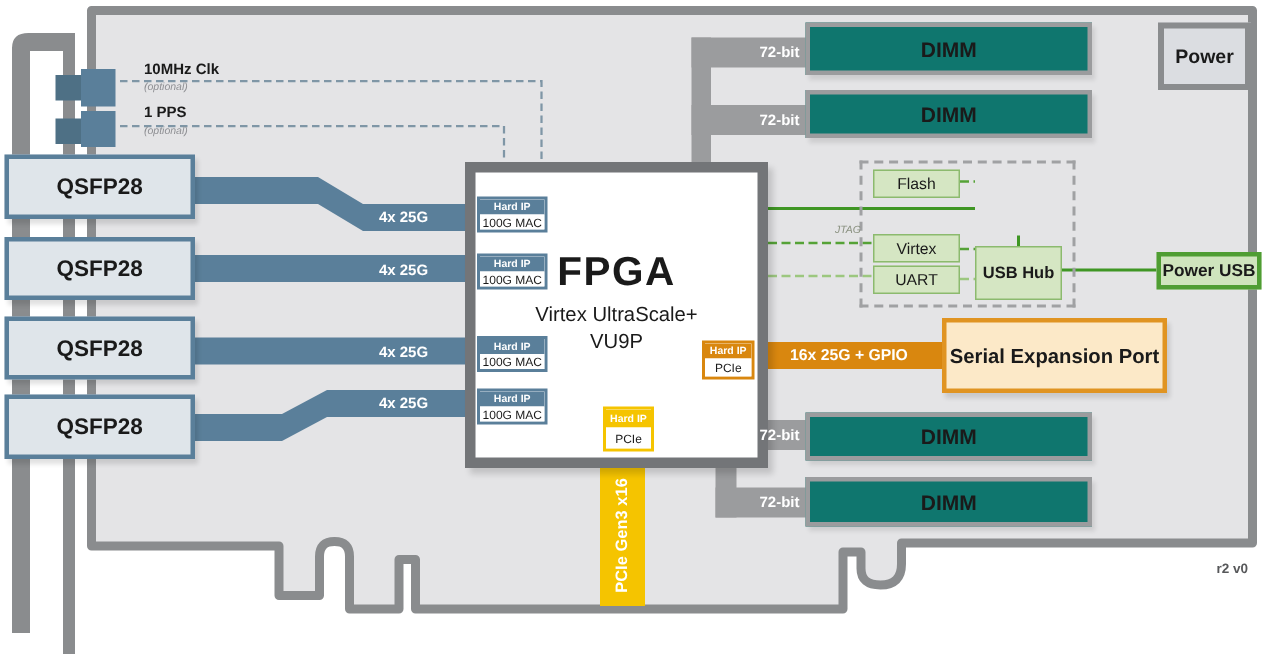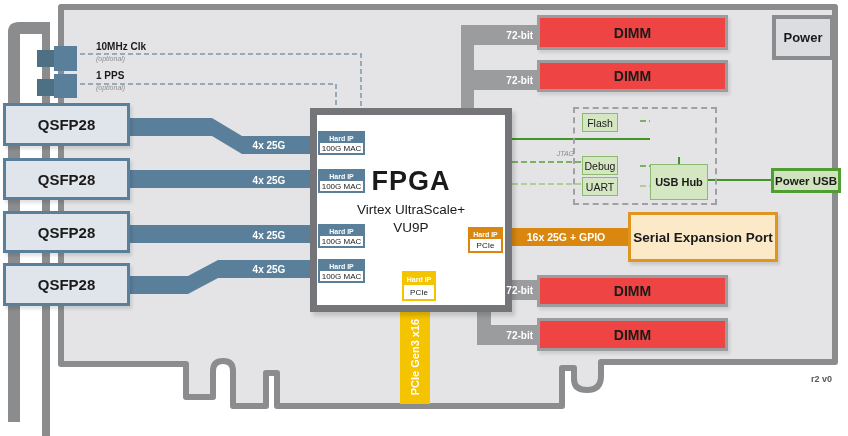--- a/index.html
+++ b/index.html
@@ -3,42 +3,42 @@
 <meta charset="utf-8">
 <style>
   html,body{margin:0;padding:0;background:#ffffff;}
   #stage{position:relative;width:848px;height:436px;background:#ffffff;overflow:hidden;
          font-family:"Liberation Sans", sans-serif;color:#1a1a1a;}
   #wires{position:absolute;left:0;top:0;}
   .abs{position:absolute;box-sizing:border-box;}
   .blk{display:flex;align-items:center;justify-content:center;text-align:center;}
   .qsfp{left:3px;width:127px;height:43px;background:#dfe5ea;border:3px solid #5a7f9a;
         font-weight:bold;font-size:15px;box-shadow:2px 3px 3px rgba(0,0,0,.12);}
-  .dimm{left:537px;width:191px;background:#ef4444;border:3px solid #9b9c9e;
+  .dimm{left:537px;width:191px;background:#0f766e;border:3px solid #9b9c9e;
         font-weight:bold;font-size:14px;box-shadow:2px 3px 3px rgba(0,0,0,.10);}
   .buslabel{width:70px;height:16px;color:#fff;font-weight:bold;font-size:10px;
             display:flex;align-items:center;justify-content:center;}
   .bitlabel{width:59px;height:12px;color:#fff;font-weight:bold;font-size:10px;
             justify-content:flex-end;display:flex;align-items:center;}
   .fpga-box{left:310px;top:108px;width:202px;height:204px;background:#fff;
             border:7px solid #737578;box-shadow:3px 4px 4px rgba(0,0,0,.15);}
   .fpga-title{left:310px;top:166px;width:202px;font-size:27px;font-weight:bold;letter-spacing:1px;}
   .fpga-sub{left:310px;width:202px;font-size:13.5px;}
   .hip{display:flex;flex-direction:column;overflow:hidden;}
   .hip .hdr{flex:0 0 10px;display:flex;align-items:center;justify-content:center;
             color:#fff;font-weight:bold;font-size:7px;}
   .hip .bdy{flex:1;display:flex;align-items:center;justify-content:center;
             background:#fff;font-size:8px;}
   .hip-mac{left:318px;width:47px;height:24px;border:2px solid #5a7f9a;}
   .hip-mac .hdr{background:#5a7f9a;}
   .hip-yellow{left:402px;top:271px;width:34px;height:30px;border:2px solid #f5c400;}
   .hip-yellow .hdr{background:#f5c400;flex-basis:12px;}
   .hip-orange{left:468px;top:227px;width:35px;height:26px;border:2px solid #d9870f;}
   .hip-orange .hdr{background:#d9870f;}
-  .green-sm{left:582px;width:36px;height:19px;background:#d5e6c3;border:1.5px solid #8cba6e;
+  .green-sm{left:582px;width:58px;height:19px;background:#d5e6c3;border:1.5px solid #8cba6e;
             font-size:10.5px;}
   .clk-label{font-size:10px;font-weight:600;}
   .opt-label{font-size:7px;font-style:italic;color:#8f9094;}
   .rot{transform:rotate(-90deg);color:#fff;font-weight:bold;font-size:11px;}
 </style>
 </head>
 <body>
 
 <div id="stage">
 
@@ -156,21 +156,21 @@
   <div class="abs bitlabel" style="left:474px;top:284px;">72-bit</div>
   <div class="abs bitlabel" style="left:474px;top:329px;">72-bit</div>
 
   <div class="abs blk" style="left:772px;top:15px;width:62px;height:45px;background:#dbdde1;border:4px solid #8a8c8e;font-weight:bold;font-size:13px;">Power</div>
 
   <div class="abs blk buslabel" style="left:506px;top:230px;width:120px;height:14px;font-size:10.5px;">16x 25G + GPIO</div>
   <div class="abs blk" style="left:628px;top:212px;width:150px;height:50px;background:#fce9c8;border:3.5px solid #e09422;font-weight:bold;font-size:13.5px;box-shadow:2px 3px 3px rgba(0,0,0,.12);">Serial Expansion Port</div>
 
   <div class="abs" style="left:573px;top:107px;width:144px;height:98px;border:2px dashed #a0a1a3;"></div>
   <div class="abs blk green-sm" style="top:113px;">Flash</div>
-  <div class="abs blk green-sm" style="top:156px;">Debug</div>
+  <div class="abs blk green-sm" style="top:156px;">Virtex</div>
   <div class="abs blk green-sm" style="top:177px;">UART</div>
   <div class="abs blk" style="left:650px;top:164px;width:58px;height:36px;background:#d5e6c3;border:1.5px solid #8cba6e;font-weight:bold;font-size:11px;">USB Hub</div>
   <div class="abs blk" style="left:771px;top:168px;width:70px;height:25px;background:#cfe4bd;border:3px solid #4f9d33;font-weight:bold;font-size:11.5px;">Power USB</div>
   <div class="abs" style="left:544px;top:150px;width:30px;text-align:right;font-size:7px;font-style:italic;color:#8a9180;">JTAG</div>
 
   <div class="abs" style="left:790px;top:374px;width:42px;text-align:right;font-size:9px;color:#57585a;font-weight:bold;">r2 v0</div>
 
 </div>
 
 </body></html>

